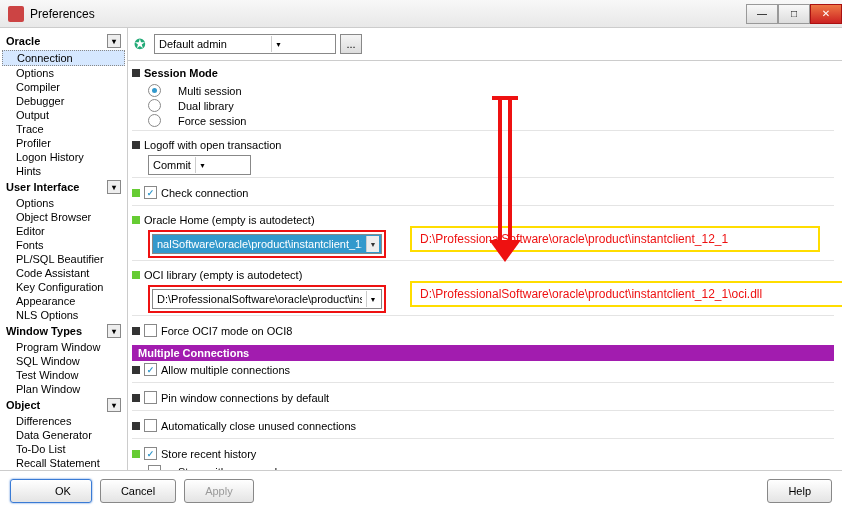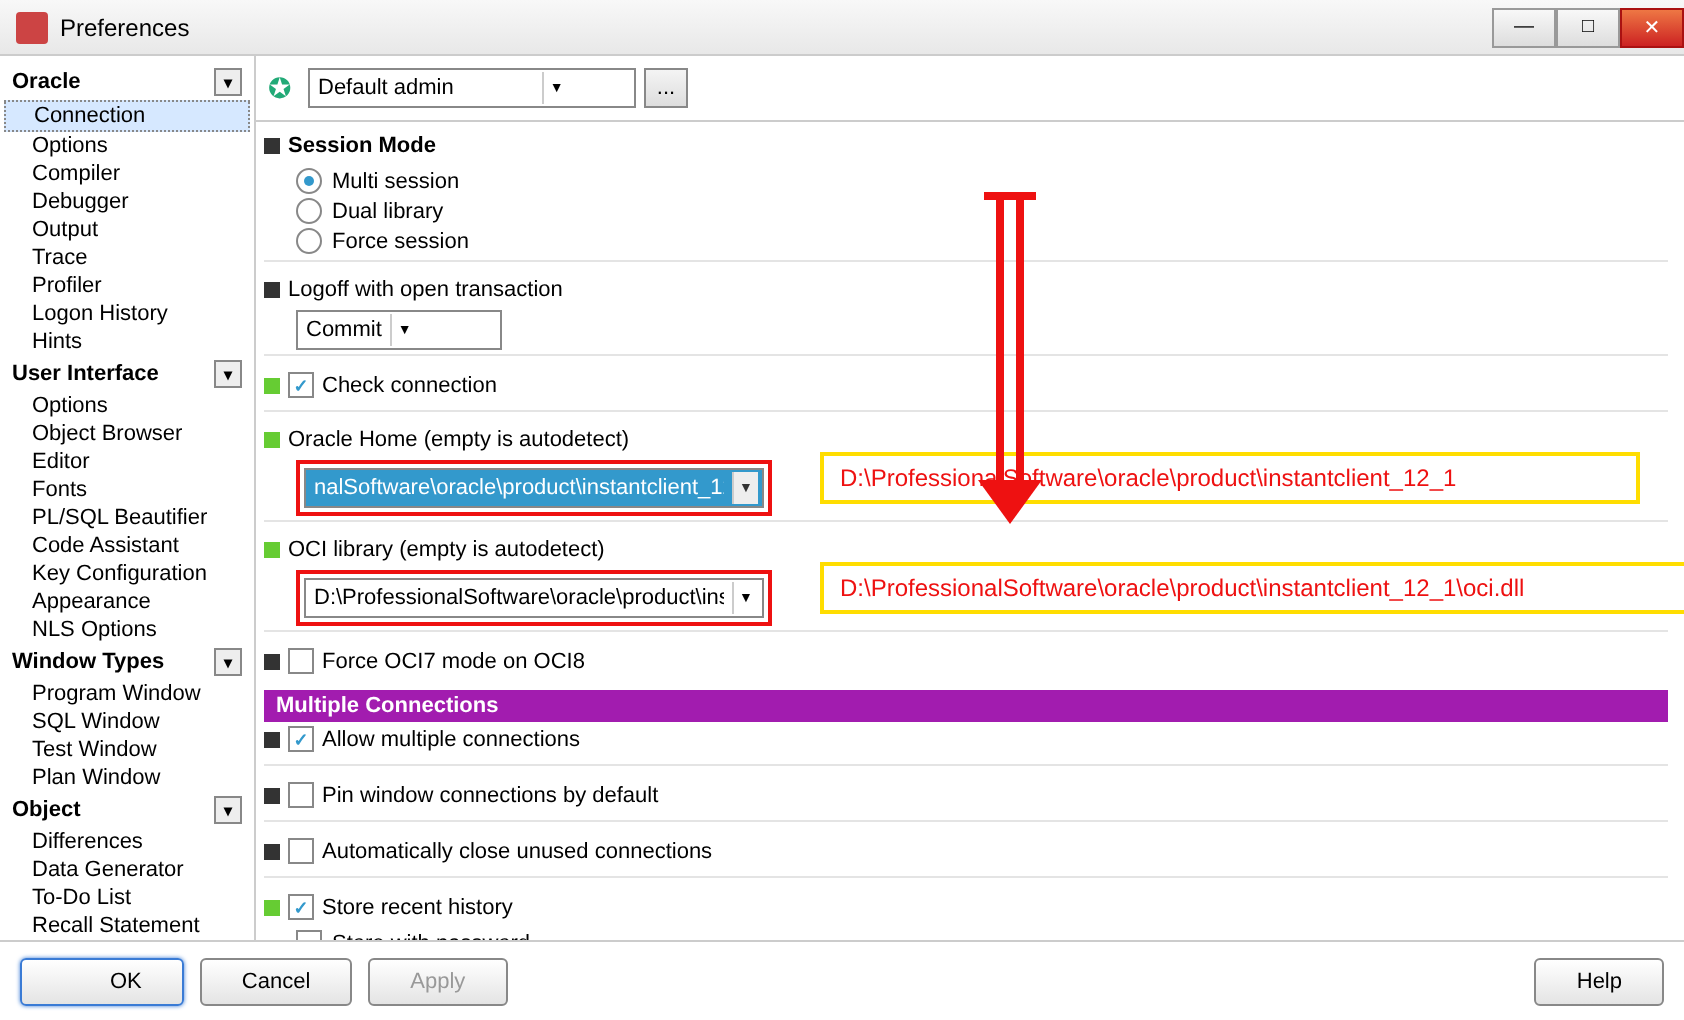--- a/index.html
+++ b/index.html
@@ -25,21 +25,21 @@
 .admin-icon { width: 16px; height: 16px; display: inline-block; color: #2a7; font-size: 14px; }
 .admin-btn { width: 22px; height: 20px; border: 1px solid #888; background: linear-gradient(#f4f4f4,#ddd); cursor: pointer; }
 
 .main-content { flex: 1; overflow-y: auto; padding: 4px 8px 4px 4px; position: relative; }
 .section { margin-bottom: 6px; }
 .sec-head { display: flex; align-items: center; gap: 4px; padding: 2px 0; }
 .sq { width: 8px; height: 8px; background: #333; }
 .sq.green { background: #6c3; }
 .sec-title { font-weight: bold; }
 .sec-body { padding: 2px 0 2px 16px; border-bottom: 1px solid #e4e4e4; }
-.radio-row, .check-row { display: flex; align-items: center; gap: 5px; padding: 1px 0; }
+.radio-row, .check-row { display: flex; align-items: center; gap: 17px; padding: 1px 0; }
 .radio, .checkbox { width: 13px; height: 13px; border: 1px solid #888; background: #fff; display: inline-flex; align-items: center; justify-content: center; }
 .radio { border-radius: 50%; }
 .radio.on::after { content: ""; width: 5px; height: 5px; background: #39c; border-radius: 50%; }
 .checkbox.on::after { content: "✓"; font-size: 9px; color: #39c; font-weight: bold; }
 .combo { height: 20px; border: 1px solid #888; background: #fff; display: inline-flex; align-items: center; padding: 0 2px 0 4px; }
 .combo .drop { width: 14px; height: 16px; border-left: 1px solid #ccc; display: flex; align-items: center; justify-content: center; font-size: 7px; margin-left: 4px; cursor: pointer; }
 .combo.hl { background: #39c; color: #fff; }
 
 .redbox { border: 2px solid #e11; padding: 2px; display: inline-block; }
 .yellowbox { border: 2px solid #fd0; padding: 4px 8px; color: #e11; font-size: 12px; position: absolute; background: #fff; }
@@ -115,21 +115,21 @@
     <div class="item">Differences</div>
     <div class="item">Data Generator</div>
     <div class="item">To-Do List</div>
     <div class="item">Recall Statement</div>
 
   </div>
 
   <div class="main">
     <div class="main-top">
       <span class="admin-icon">✪</span>
-      <div class="combo" style="width:164px;gap:40px;">
+      <div class="combo" style="width:182px;gap:40px;">
         <span>Default admin</span>
         <span class="drop">▼</span>
       </div>
       <button class="admin-btn">...</button>
     </div>
 
     <div class="main-content">
       <div class="section">
         <div class="sec-head">
             <span class="sq"></span>

